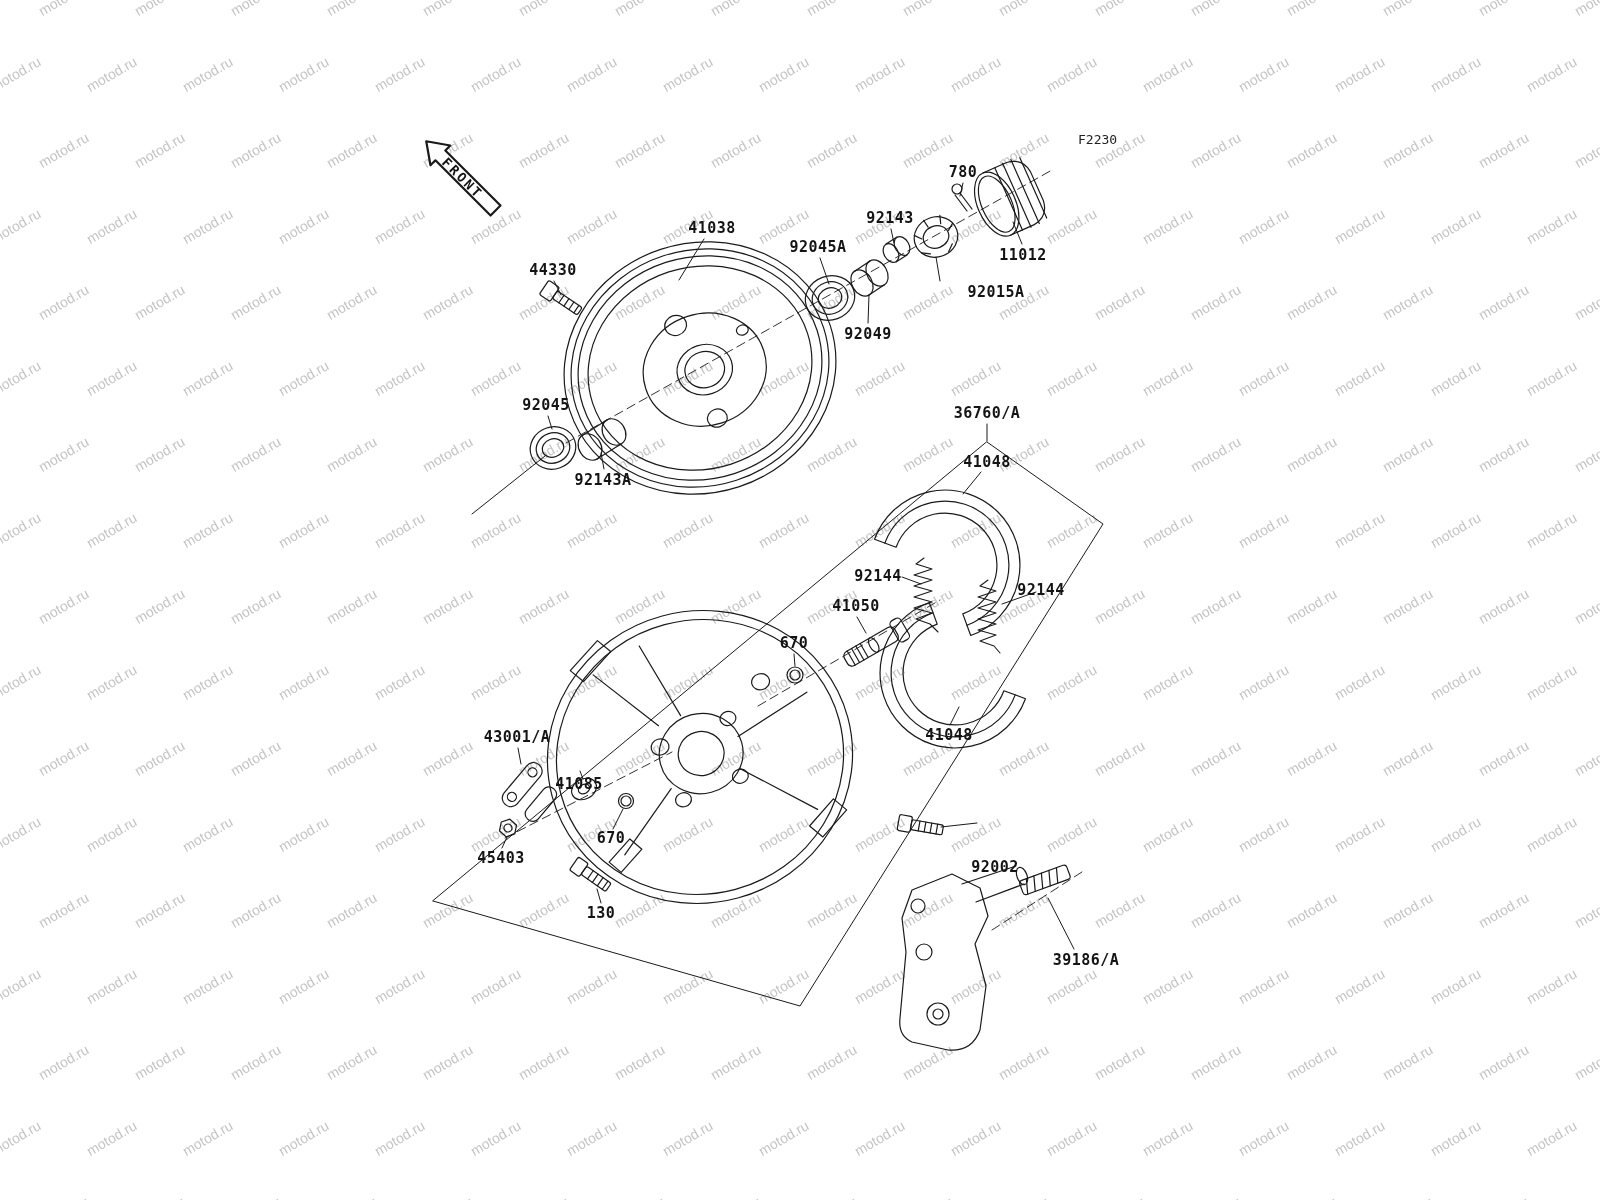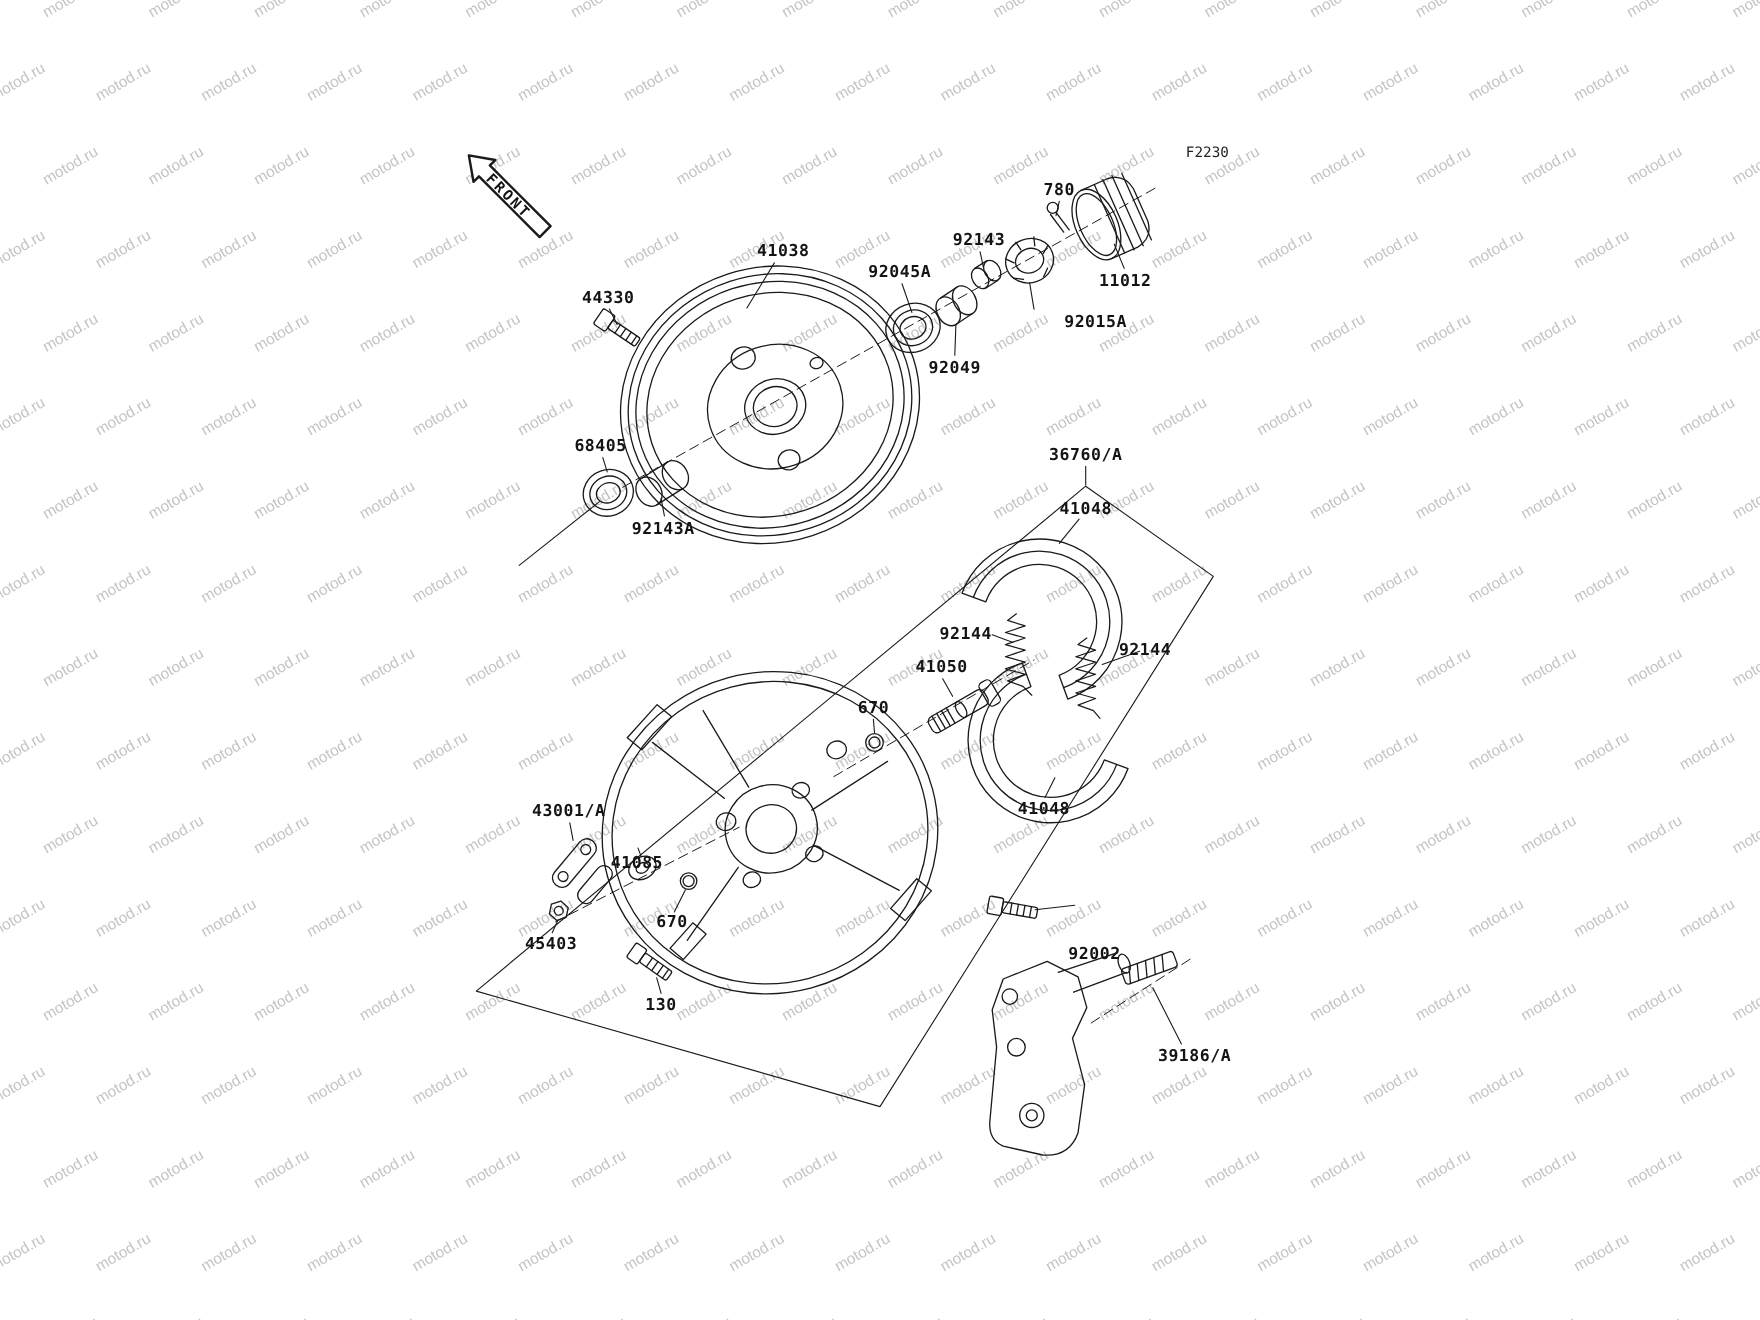--- a/index.html
+++ b/index.html
@@ -560,21 +560,21 @@
 
   <div id="label-layer">
       <div class="plabel" style="left: 553px; top: 270px;">44330</div>
       <div class="plabel" style="left: 712px; top: 228px;">41038</div>
       <div class="plabel" style="left: 818px; top: 247px;">92045A</div>
       <div class="plabel" style="left: 890px; top: 218px;">92143</div>
       <div class="plabel" style="left: 963px; top: 172px;">780</div>
       <div class="plabel" style="left: 1023px; top: 255px;">11012</div>
       <div class="plabel" style="left: 996px; top: 292px;">92015A</div>
       <div class="plabel" style="left: 868px; top: 334px;">92049</div>
-      <div class="plabel" style="left: 546px; top: 405px;">68405</div>
+      <div class="plabel" style="left: 546px; top: 405px;">92045</div>
       <div class="plabel" style="left: 603px; top: 480px;">92143A</div>
       <div class="plabel" style="left: 987px; top: 413px;">36760/A</div>
       <div class="plabel" style="left: 987px; top: 462px;">41048</div>
       <div class="plabel" style="left: 878px; top: 576px;">92144</div>
       <div class="plabel" style="left: 1041px; top: 590px;">92144</div>
       <div class="plabel" style="left: 856px; top: 606px;">41050</div>
       <div class="plabel" style="left: 794px; top: 643px;">670</div>
       <div class="plabel" style="left: 949px; top: 735px;">41048</div>
       <div class="plabel" style="left: 517px; top: 737px;">43001/A</div>
       <div class="plabel" style="left: 579px; top: 784px;">41085</div>

